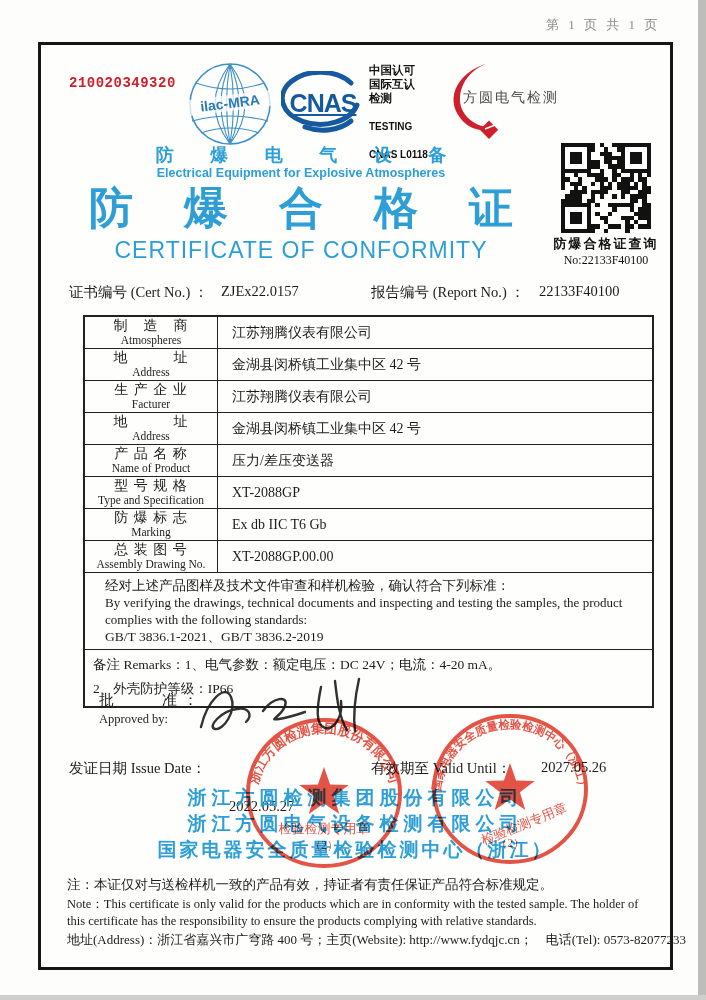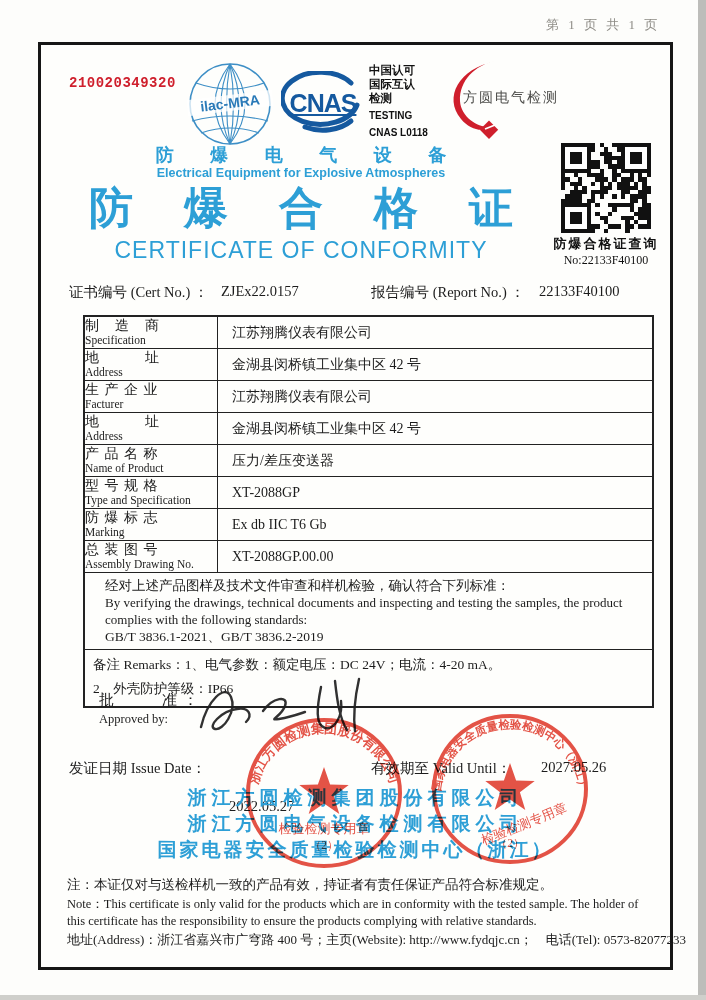--- a/index.html
+++ b/index.html
@@ -22,21 +22,21 @@
     font-family:Liberation Mono, monospace;letter-spacing:0.5px;}
   .ilac{left:146px;top:16px;width:86px;height:86px;}
   .ilac-label{position:absolute;left:0;top:34px;width:100%;text-align:center;font-size:14px;font-weight:700;
     color:#2a7ab8;transform:rotate(-7deg);background:rgba(255,255,255,0.75);
     font-family:"Liberation Sans","DejaVu Sans",sans-serif;}
   .cnas{left:240px;top:26px;width:84px;height:66px;}
   .cnas-word{position:absolute;left:0;top:18px;width:100%;text-align:center;font-size:25px;font-weight:900;
     color:#15599f;font-family:"Liberation Sans","DejaVu Sans",sans-serif;letter-spacing:-1px;text-decoration:underline;}
   .cnas-side{left:328px;top:18px;width:90px;font-family:"Liberation Sans","DejaVu Sans",sans-serif;}
   .cnas-side .cn{font-size:11.5px;font-weight:700;color:#111;line-height:14px;}
-  .cnas-side .en{font-size:10px;font-weight:700;color:#111;line-height:12px;margin-top:5px;}
+  .cnas-side .en{font-size:10px;font-weight:700;color:#111;line-height:12px;margin-top:16px;}
   .fy{left:392px;top:12px;width:180px;height:92px;}
   .fy-label{position:absolute;left:30px;top:32px;font-size:14px;color:#4b4b48;letter-spacing:2px;
     font-family:"Liberation Sans","DejaVu Sans",sans-serif;}
 
   
   .t-cn-small{position:absolute;left:0;top:98px;width:520px;text-align:center;font-size:18px;font-weight:700;
     color:#2d9fd6;letter-spacing:16px;text-indent:16px;}
   .t-en-small{position:absolute;left:0;top:121px;width:520px;text-align:center;font-size:12.5px;font-weight:700;color:#2d9fd6;}
   .t-cn-big{position:absolute;left:0;top:134px;width:520px;text-align:center;font-size:44px;font-weight:900;
     color:#2d9fd6;letter-spacing:20px;text-indent:20px;white-space:nowrap;}
@@ -49,21 +49,21 @@
   .qr-number{font-size:12px;color:#111;}
 
   
   .cert-line{position:absolute;left:28px;top:238px;width:580px;font-size:14.5px;}
   .cert-line .seg{position:absolute;white-space:nowrap;}
 
   
   .dtable{position:absolute;left:42px;top:270px;width:567px;border:2px solid #222;background:#fefefc;}
   .t-row{display:flex;height:31px;border-bottom:1px solid #222;}
   .t-label{width:132px;border-right:1px solid #222;display:flex;flex-direction:column;
-    align-items:flex-start;justify-content:center;line-height:1.05;}
+    align-items:center;justify-content:center;line-height:1.05;}
   .t-label .cn{font-size:14px;letter-spacing:1px;}
   .t-label .en{font-size:11.5px;}
   .t-value{flex:1;display:flex;align-items:center;padding-left:14px;font-size:14px;}
   .t-statement{border-bottom:1px solid #222;padding:4px 8px 4px 20px;font-size:13.5px;line-height:17px;}
   .t-statement .en-line{font-size:13px;}
   .t-remarks{padding:3px 8px 5px 8px;font-size:13.5px;line-height:24px;}
 
   
   .approval{position:absolute;left:58px;top:646px;}
   .approval .cn{font-size:15px;letter-spacing:6px;}
@@ -325,21 +325,21 @@
       <span class="seg" style="left:0;">证书编号 (Cert No.) ：</span>
       <span class="seg" style="left:152px;">ZJEx22.0157</span>
       <span class="seg" style="left:302px;">报告编号 (Report No.) ：</span>
       <span class="seg" style="left:470px;">22133F40100</span>
     </div>
 
     <div class="dtable">
       <div class="t-row">
         <div class="t-label">
             <div class="cn">制　造　商</div>
-            <div class="en">Specification</div>
+            <div class="en">Atmospheres</div>
           </div>
         <div class="t-value">江苏翔腾仪表有限公司</div>
       </div>
       <div class="t-row">
         <div class="t-label">
             <div class="cn">地　　　址</div>
             <div class="en">Address</div>
           </div>
         <div class="t-value">金湖县闵桥镇工业集中区 42 号</div>
       </div>

